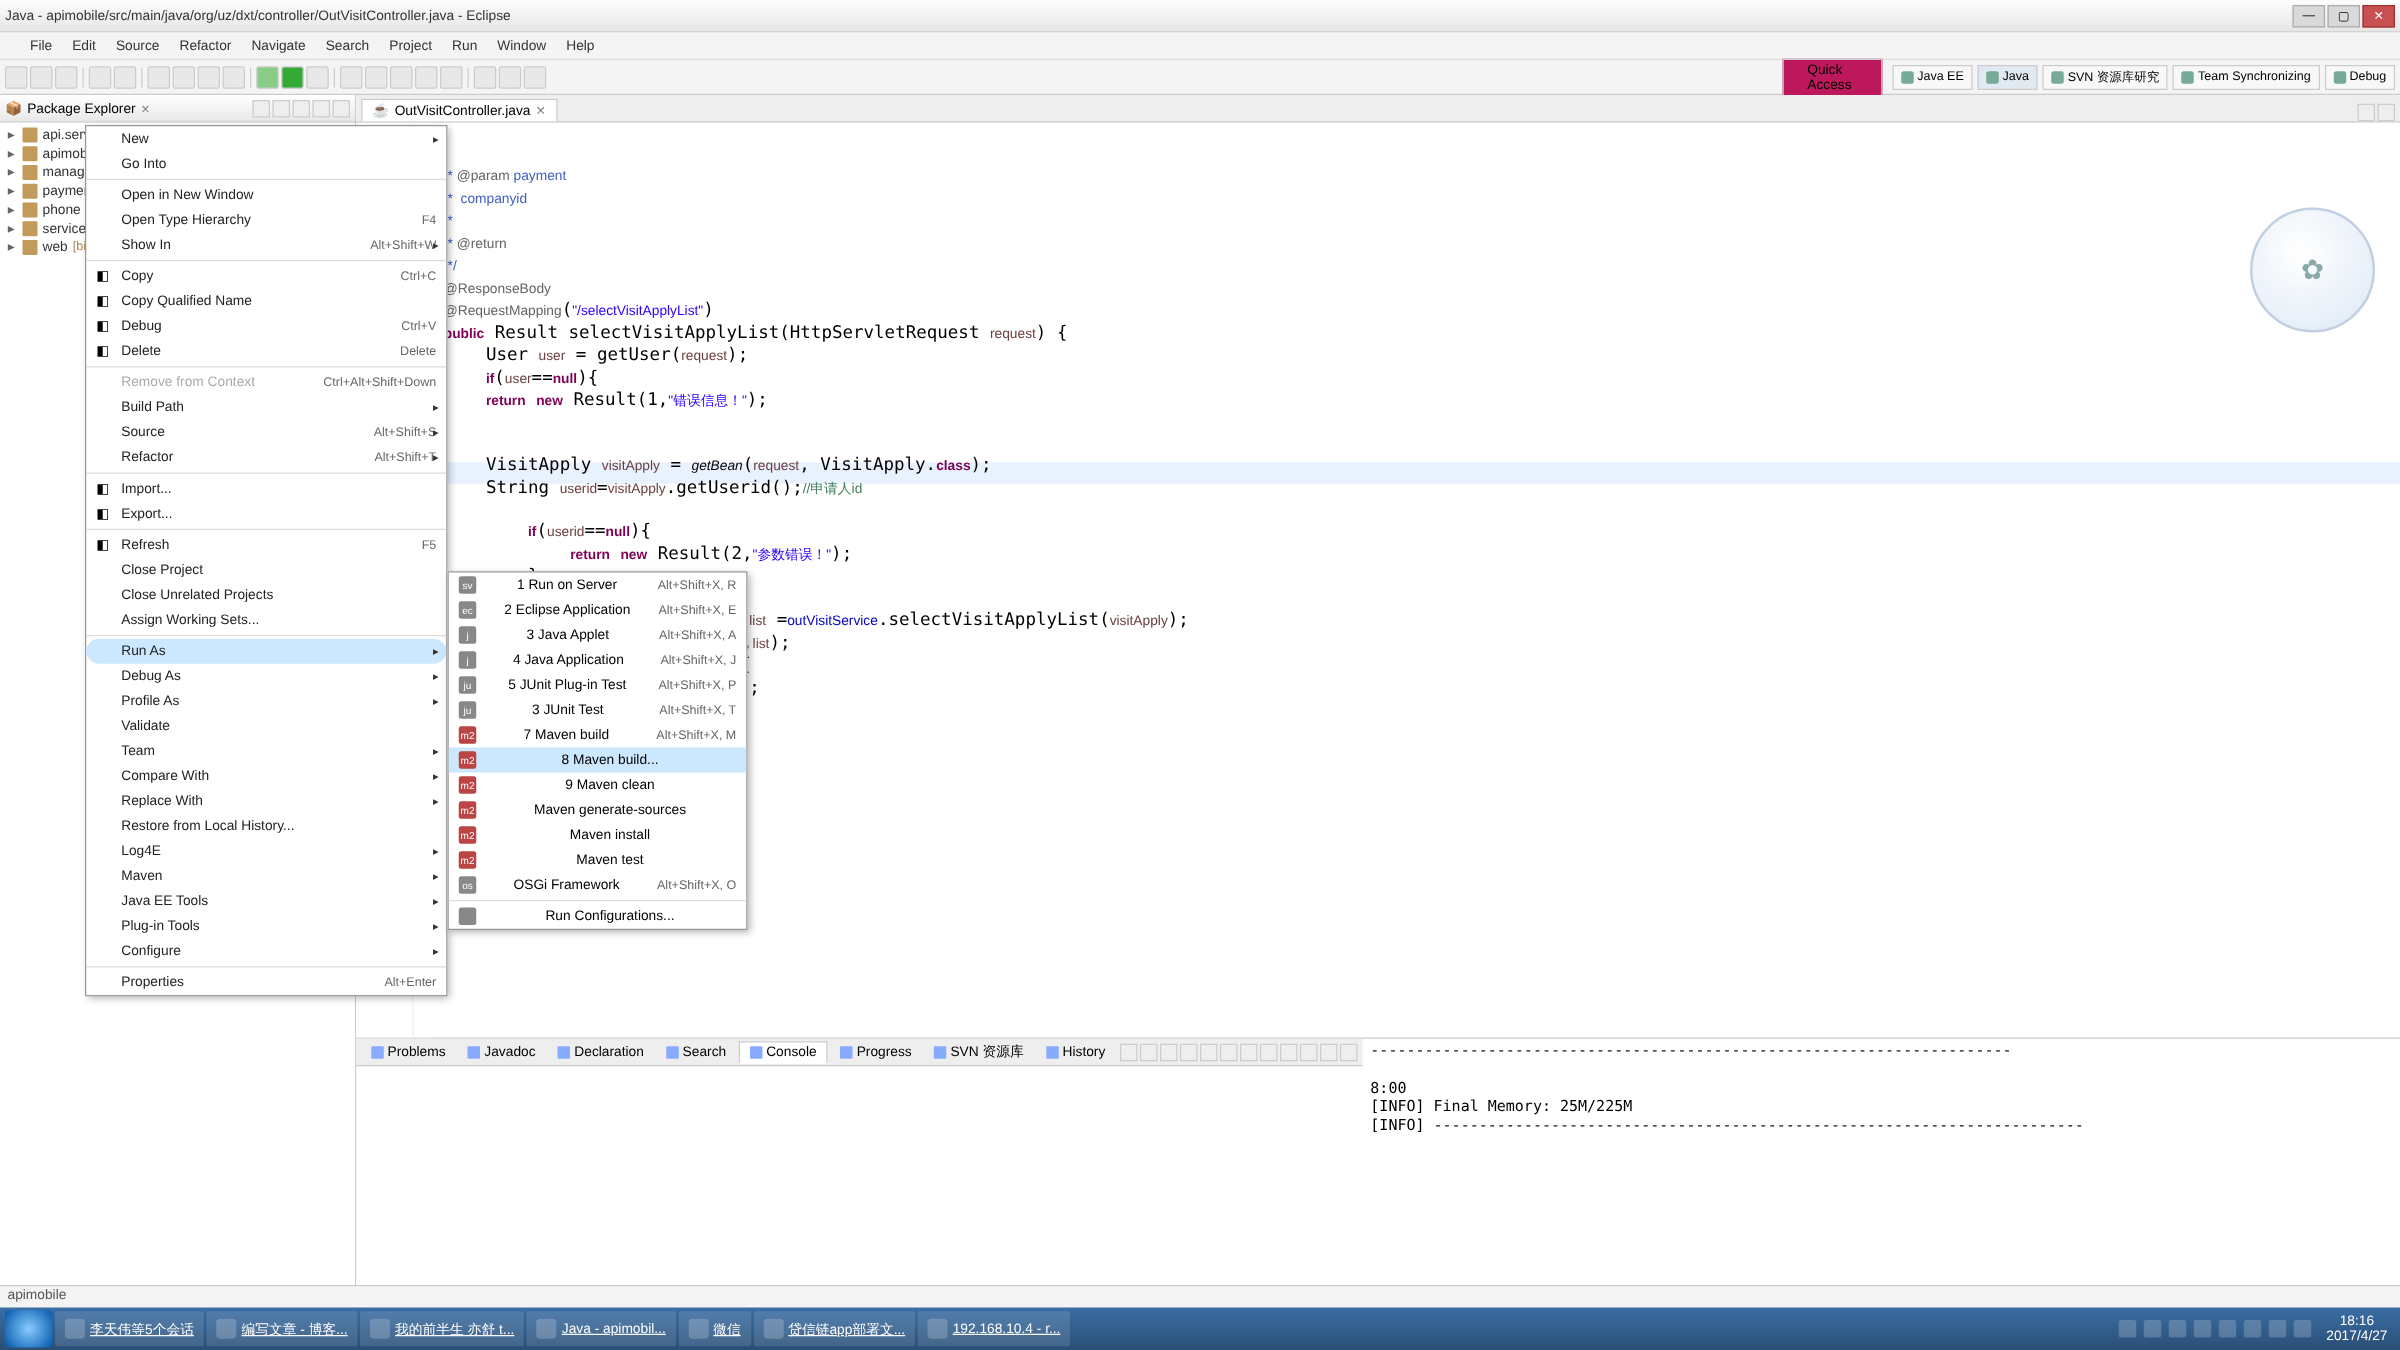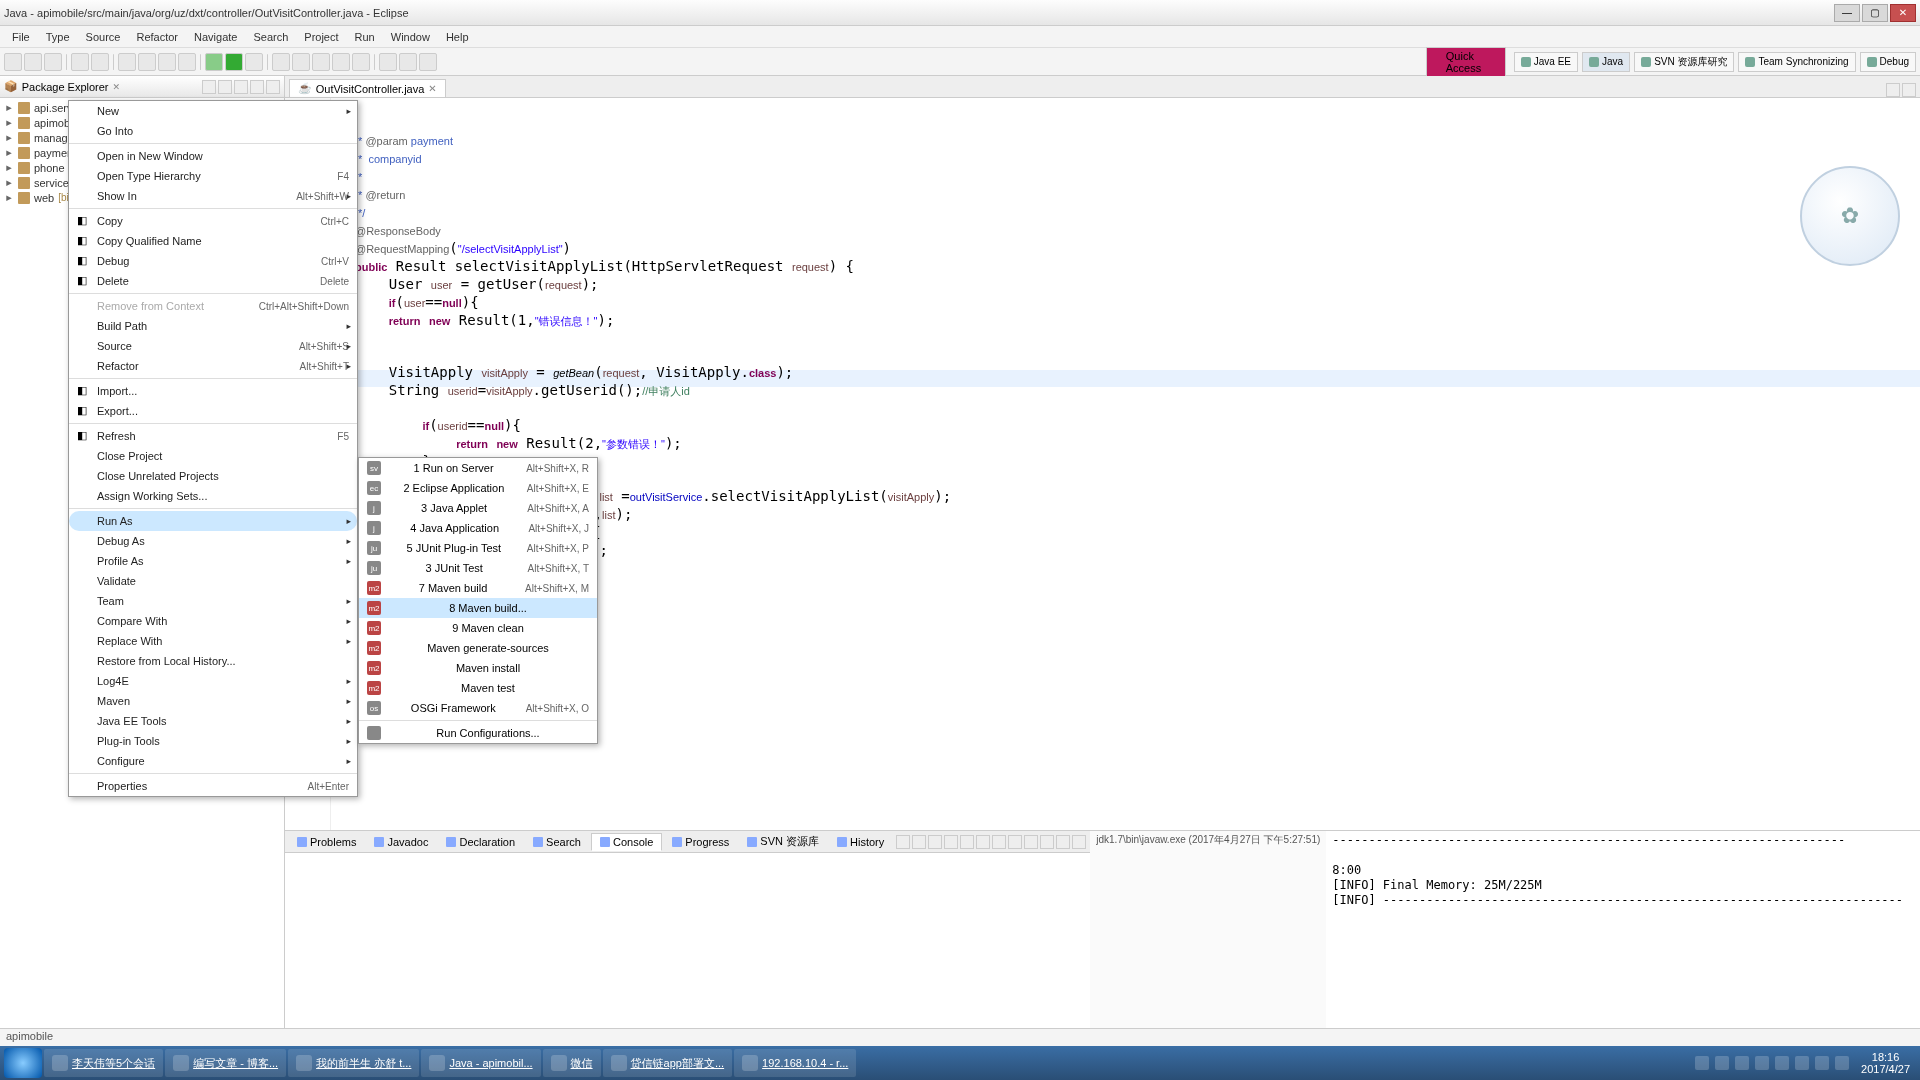--- a/index.html
+++ b/index.html
@@ -1,21 +1,21 @@
 <!DOCTYPE html>
 <html><head>
 <meta charset="utf-8">
 <style>
 * { margin: 0; padding: 0; box-sizing: border-box; font-family: "Segoe UI", Tahoma, sans-serif; font-size: 11px; }
 body { background: #f0f0f0; width: 1920px; height: 1080px; overflow: hidden; position: relative; }
 .titlebar { height: 26px; background: linear-gradient(#fdfdfd,#e6e6e6); display: flex; align-items: center; padding: 0 4px; border-bottom: 1px solid #ccc; }
 .titlebar .title { flex: 1; font-size: 11px; color: #333; }
 .titlebar .wbtn { width: 26px; height: 18px; margin-left: 2px; background: #d9d9d9; border: 1px solid #aaa; display: flex; align-items: center; justify-content: center; font-size: 10px; }
 .titlebar .wbtn.close { background: #c75050; color: #fff; border-color: #a03030; }
-.menubar { height: 22px; background: #f4f4f4; display: flex; align-items: center; padding: 0 4px; border-bottom: 1px solid #ddd; }
+.menubar { height: 22px; background: #f4f4f4; display: flex; align-items: center; padding: 0 16px; border-bottom: 1px solid #ddd; }
 .menubar span { padding: 2px 8px; color: #333; }
 .toolbar { height: 28px; background: #f4f4f4; display: flex; align-items: center; padding: 0 4px; border-bottom: 1px solid #ccc; gap: 2px; }
 .tbtn { width: 18px; height: 18px; background: #e8e8e8; border: 1px solid #ccc; border-radius: 2px; display: inline-block; }
 .tbtn.sep { width: 1px; background: #ccc; border: none; height: 16px; margin: 0 2px; }
 .quick { margin-left: auto; border: 1px solid #ccc; background: #be185d; padding: 2px 19px; width: 80px; }
 .persp { display: flex; gap: 4px; margin-left: 6px; }
 .persp span { border: 1px solid #ccc; padding: 2px 6px; background: #f8f8f8; font-size: 10px; display: flex; align-items: center; gap: 3px; }
 .persp span.active { background: #e0e8f0; }
 .pi { width: 10px; height: 10px; background: #7a9; display: inline-block; border-radius: 2px; }
 .workspace { position: absolute; top: 76px; left: 0; right: 0; bottom: 34px; display: flex; }
@@ -91,21 +91,21 @@
 
 <div class="titlebar">
   <span class="title">Java - apimobile/src/main/java/org/uz/dxt/controller/OutVisitController.java - Eclipse</span>
   <span class="wbtn">—</span>
   <span class="wbtn">▢</span>
   <span class="wbtn close">✕</span>
 </div>
 
 <div class="menubar" id="menubar">
     <span>File</span>
-    <span>Type</span>
+    <span>Edit</span>
     <span>Source</span>
     <span>Refactor</span>
     <span>Navigate</span>
     <span>Search</span>
     <span>Project</span>
     <span>Run</span>
     <span>Window</span>
     <span>Help</span>
   </div>
 
@@ -270,21 +270,20 @@
           <span class="cb"></span>
           <span class="cb"></span>
           <span class="cb"></span>
           <span class="cb"></span>
           <span class="cb"></span>
           <span class="cb"></span>
           <span class="cb"></span>
           <span class="cb"></span>
           <span class="cb"></span>
         </div>
-      <div class="console-sub">jdk1.7\bin\javaw.exe (2017年4月27日 下午5:27:51)</div>
       <div class="console-out" id="cout">-----------------------------------------------------------------------
 
 8:00
 [INFO] Final Memory: 25M/225M
 [INFO] ------------------------------------------------------------------------</div>
     </div>
     <div class="hscroll">
         <div class="thumb" style="left:10px;width:440px"></div>
       </div>
   </div>

